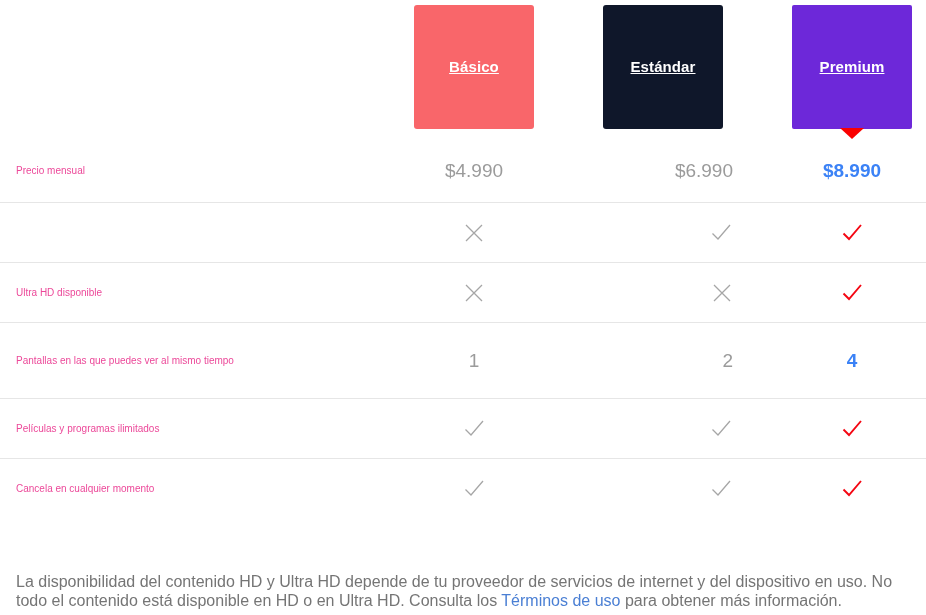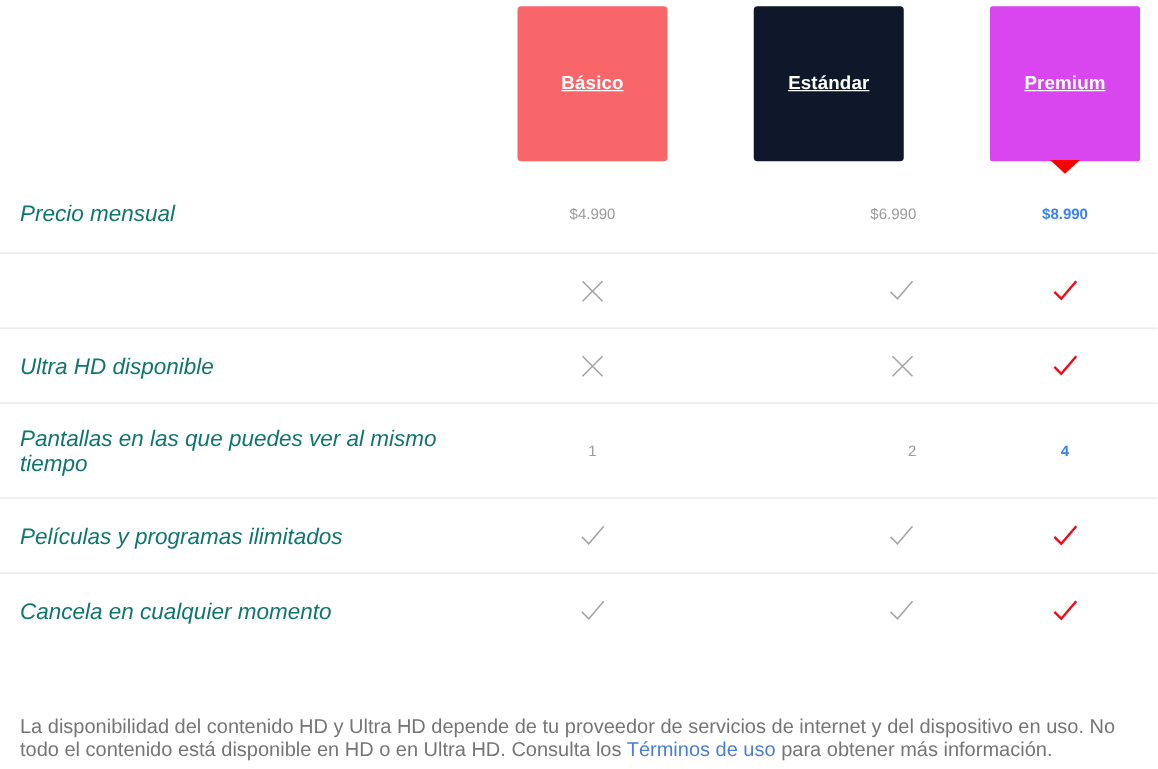--- a/index.html
+++ b/index.html
@@ -22,21 +22,21 @@
     color: #ffffff;
     font-size: 15px;
     font-weight: bold;
     letter-spacing: 0.1px;
     text-align: center;
     line-height: 1.2;
     text-decoration: underline;
   }
   .plan-basic    { left: 414px; background: #f9666a; }
   .plan-standard { left: 603px; background: #0f172a; }
-  .plan-premium  { left: 792px; background: #d946ef; border-radius: 2px; }
+  .plan-premium  { left: 792px; background: #6d28d9; border-radius: 2px; }
   .plan-premium .plan-arrow {
     position: absolute; left: 50%; bottom: -10px;
     margin-left: -12px;
     width: 0; height: 0;
     border-left: 12px solid transparent;
     border-right: 12px solid transparent;
     border-top: 11px solid #fa0000;
   }
 
   
@@ -49,36 +49,35 @@
   }
   .row.last { border-bottom: none; padding-left: 16px; }
   .row-h63 { height: 63px; }
   .row-h60 { height: 60px; }
   .row-h76 { height: 76px; }
 
   .feature-name {
     position: absolute; left: 16px; top: 50%;
     transform: translateY(-50%);
     width: 380px;
-    font-size: 18px;
-    color: #0f766e;
+    font-size: 10px;
+    color: #ec4899;
     line-height: 20px;
-    font-style: italic;
   }
 
   .cell {
     position: absolute; top: 0; height: 100%;
     width: 140px;
     display: flex; align-items: center; justify-content: center;
   }
   .cell-1 { left: 404px; }
   .cell-2 { left: 593px; justify-content: flex-end; }
   .cell-3 { left: 782px; }
 
-  .val-text { font-size: 12px; color: #9b9b9b; }
+  .val-text { font-size: 19px; color: #9b9b9b; }
   .val-text.hl { color: #3b82f6; font-weight: bold; }
 
   .mark { display: block; }
   .mark svg { display: block; }
 
   
   .footer {
     position: absolute; left: 16px; top: 572px;
     width: 880px;
     font-size: 16px;

